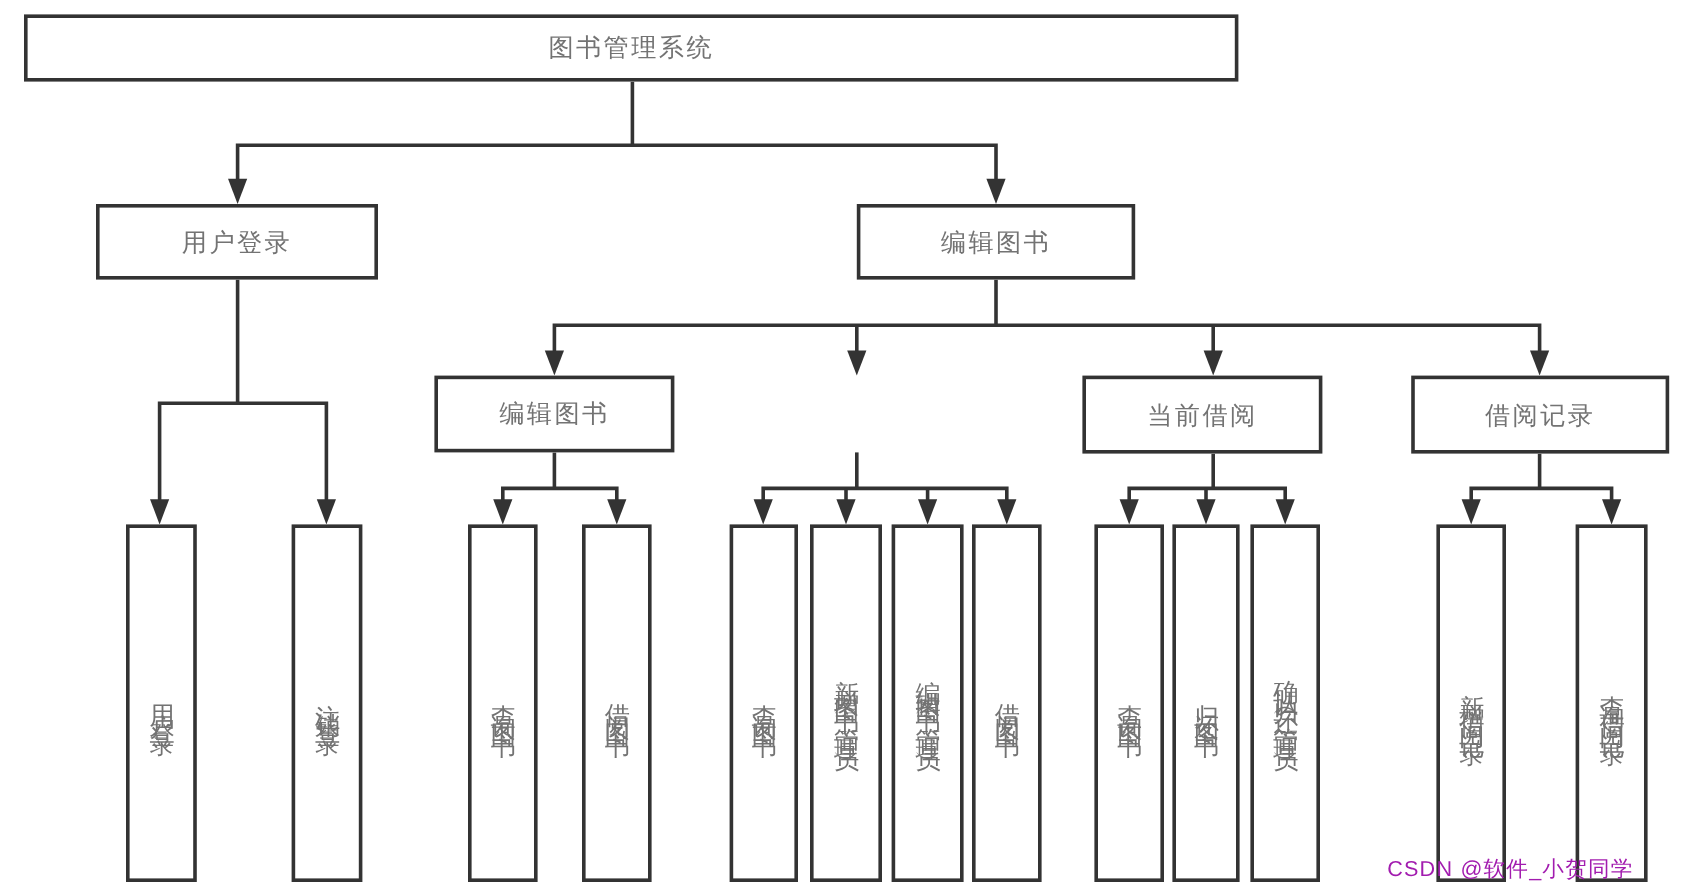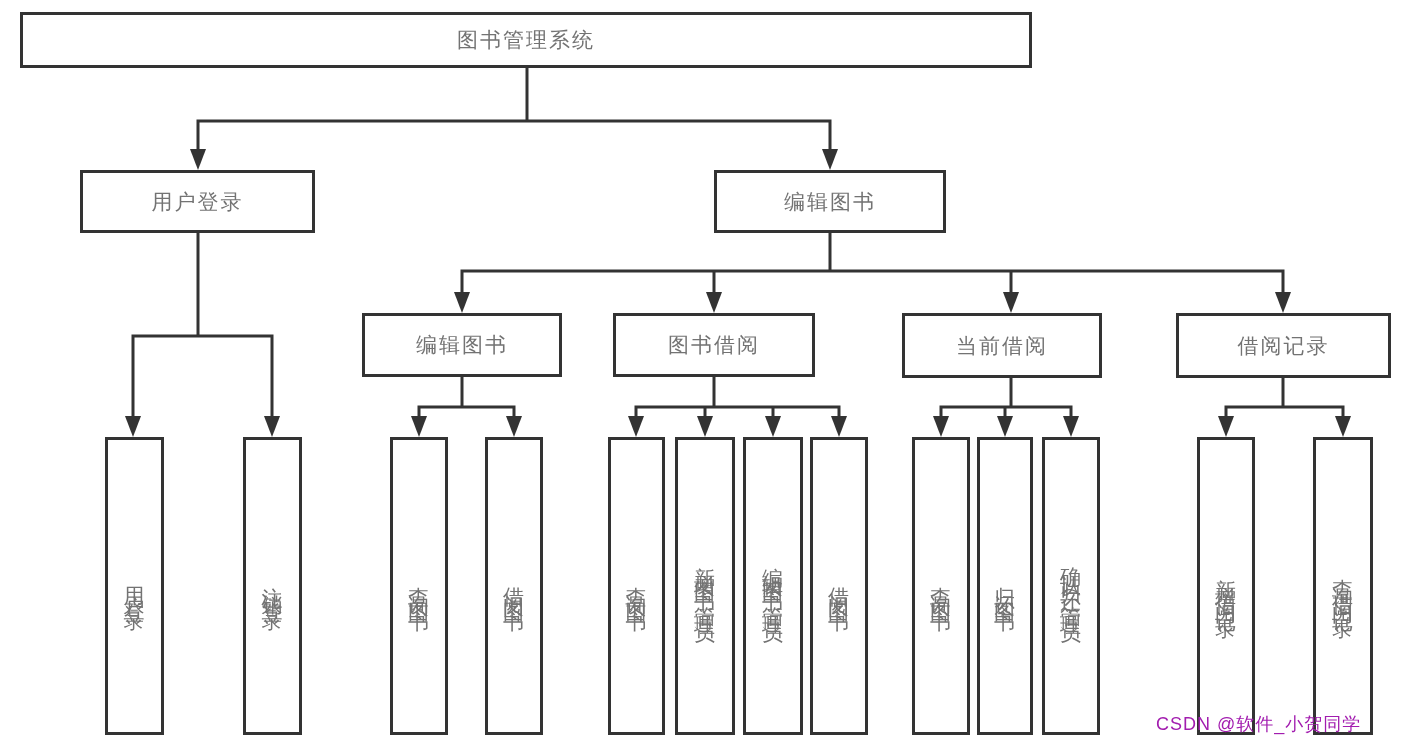--- a/index.html
+++ b/index.html
@@ -98,21 +98,20 @@
       <path d="M1343 437 l-8 -21 h16 z"></path>
     </g>
   </svg>
 
   <div class="box" style="left:20px;top:12px;width:1012px;height:56px">图书管理系统</div>
 
   <div class="box" style="left:80px;top:170px;width:235px;height:63px">用户登录</div>
   <div class="box" style="left:714px;top:170px;width:232px;height:63px">编辑图书</div>
 
   <div class="box" style="left:362px;top:313px;width:200px;height:64px">编辑图书</div>
-  <div class="box" style="left:613px;top:313px;width:202px;height:64px">图书借阅</div>
   <div class="box" style="left:902px;top:313px;width:200px;height:65px">当前借阅</div>
   <div class="box" style="left:1176px;top:313px;width:215px;height:65px">借阅记录</div>
 
   <div class="box vbox" style="left:105px;top:437px;width:59px;height:298px">用户登录</div>
   <div class="box vbox" style="left:243px;top:437px;width:59px;height:298px">注销登录</div>
   <div class="box vbox" style="left:390px;top:437px;width:58px;height:298px">查询图书</div>
   <div class="box vbox" style="left:485px;top:437px;width:58px;height:298px">借阅图书</div>
   <div class="box vbox" style="left:608px;top:437px;width:57px;height:298px">查询图书</div>
   <div class="box vbox" style="left:675px;top:437px;width:60px;height:298px">新增图书（管理员）</div>
   <div class="box vbox" style="left:743px;top:437px;width:60px;height:298px">编辑图书（管理员）</div>

